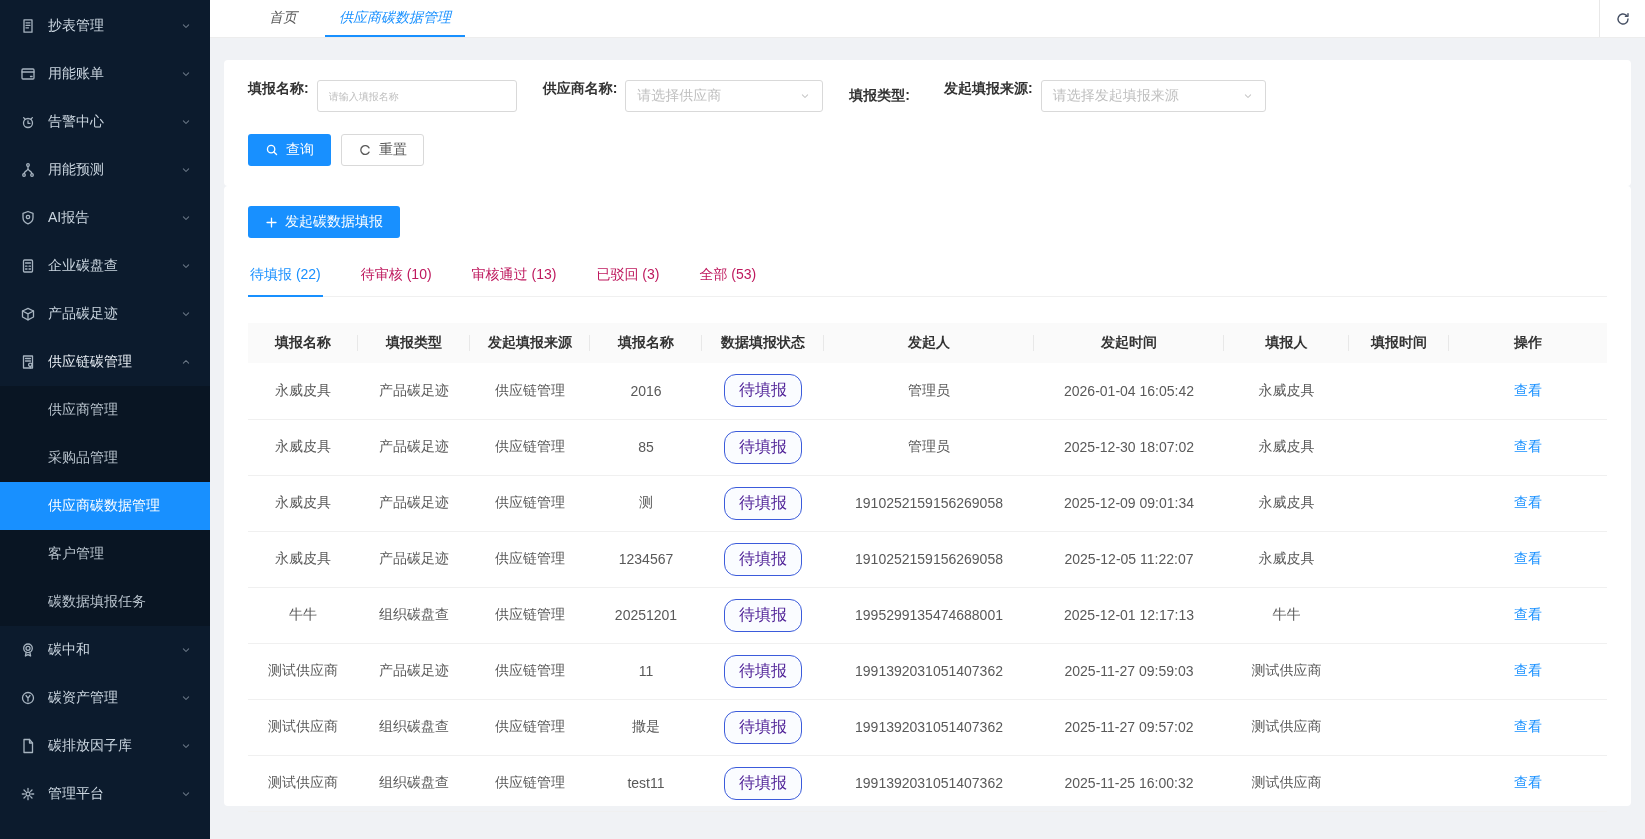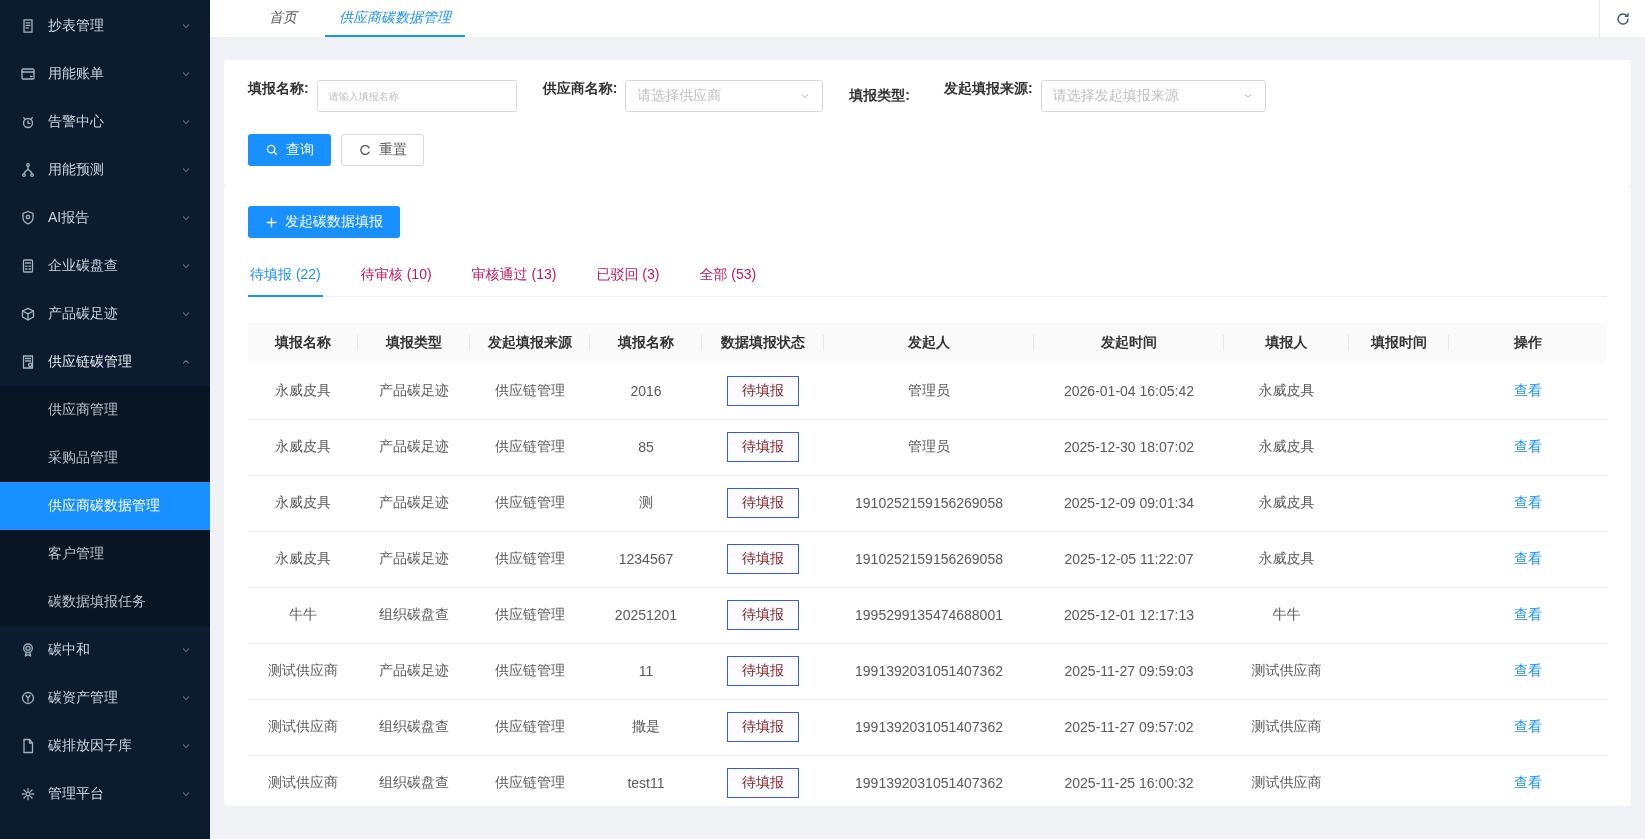--- a/index.html
+++ b/index.html
@@ -88,22 +88,22 @@
     text-align: center; position: relative; font-size: 14px;
   }
   table.grid th:not(:last-child)::after {
     content: ""; position: absolute; right: 0; top: 12px; width: 1px; height: 16px; background: #e8e8e8;
   }
   table.grid td {
     height: 56px; text-align: center; color: #595959;
     border-bottom: 1px solid #f0f0f0; overflow: hidden; white-space: nowrap;
   }
   .status-btn {
-    display: inline-block; padding: 5px 14px; border: 1px solid #3b5bdb; color: #7f1d1d;
-    background: #fafcff; border-radius: 0; cursor: pointer; font-size: 14px;
+    display: inline-block; padding: 5px 14px; border: 1px solid #3b5bdb; color: #4c1d95;
+    background: #fafcff; border-radius: 12px; cursor: pointer; font-size: 16px;
   }
   .link { color: #1890ff; cursor: pointer; }
 </style>
 </head>
 <body>
 
 <div class="app">
 
   <nav class="sidebar">
 

